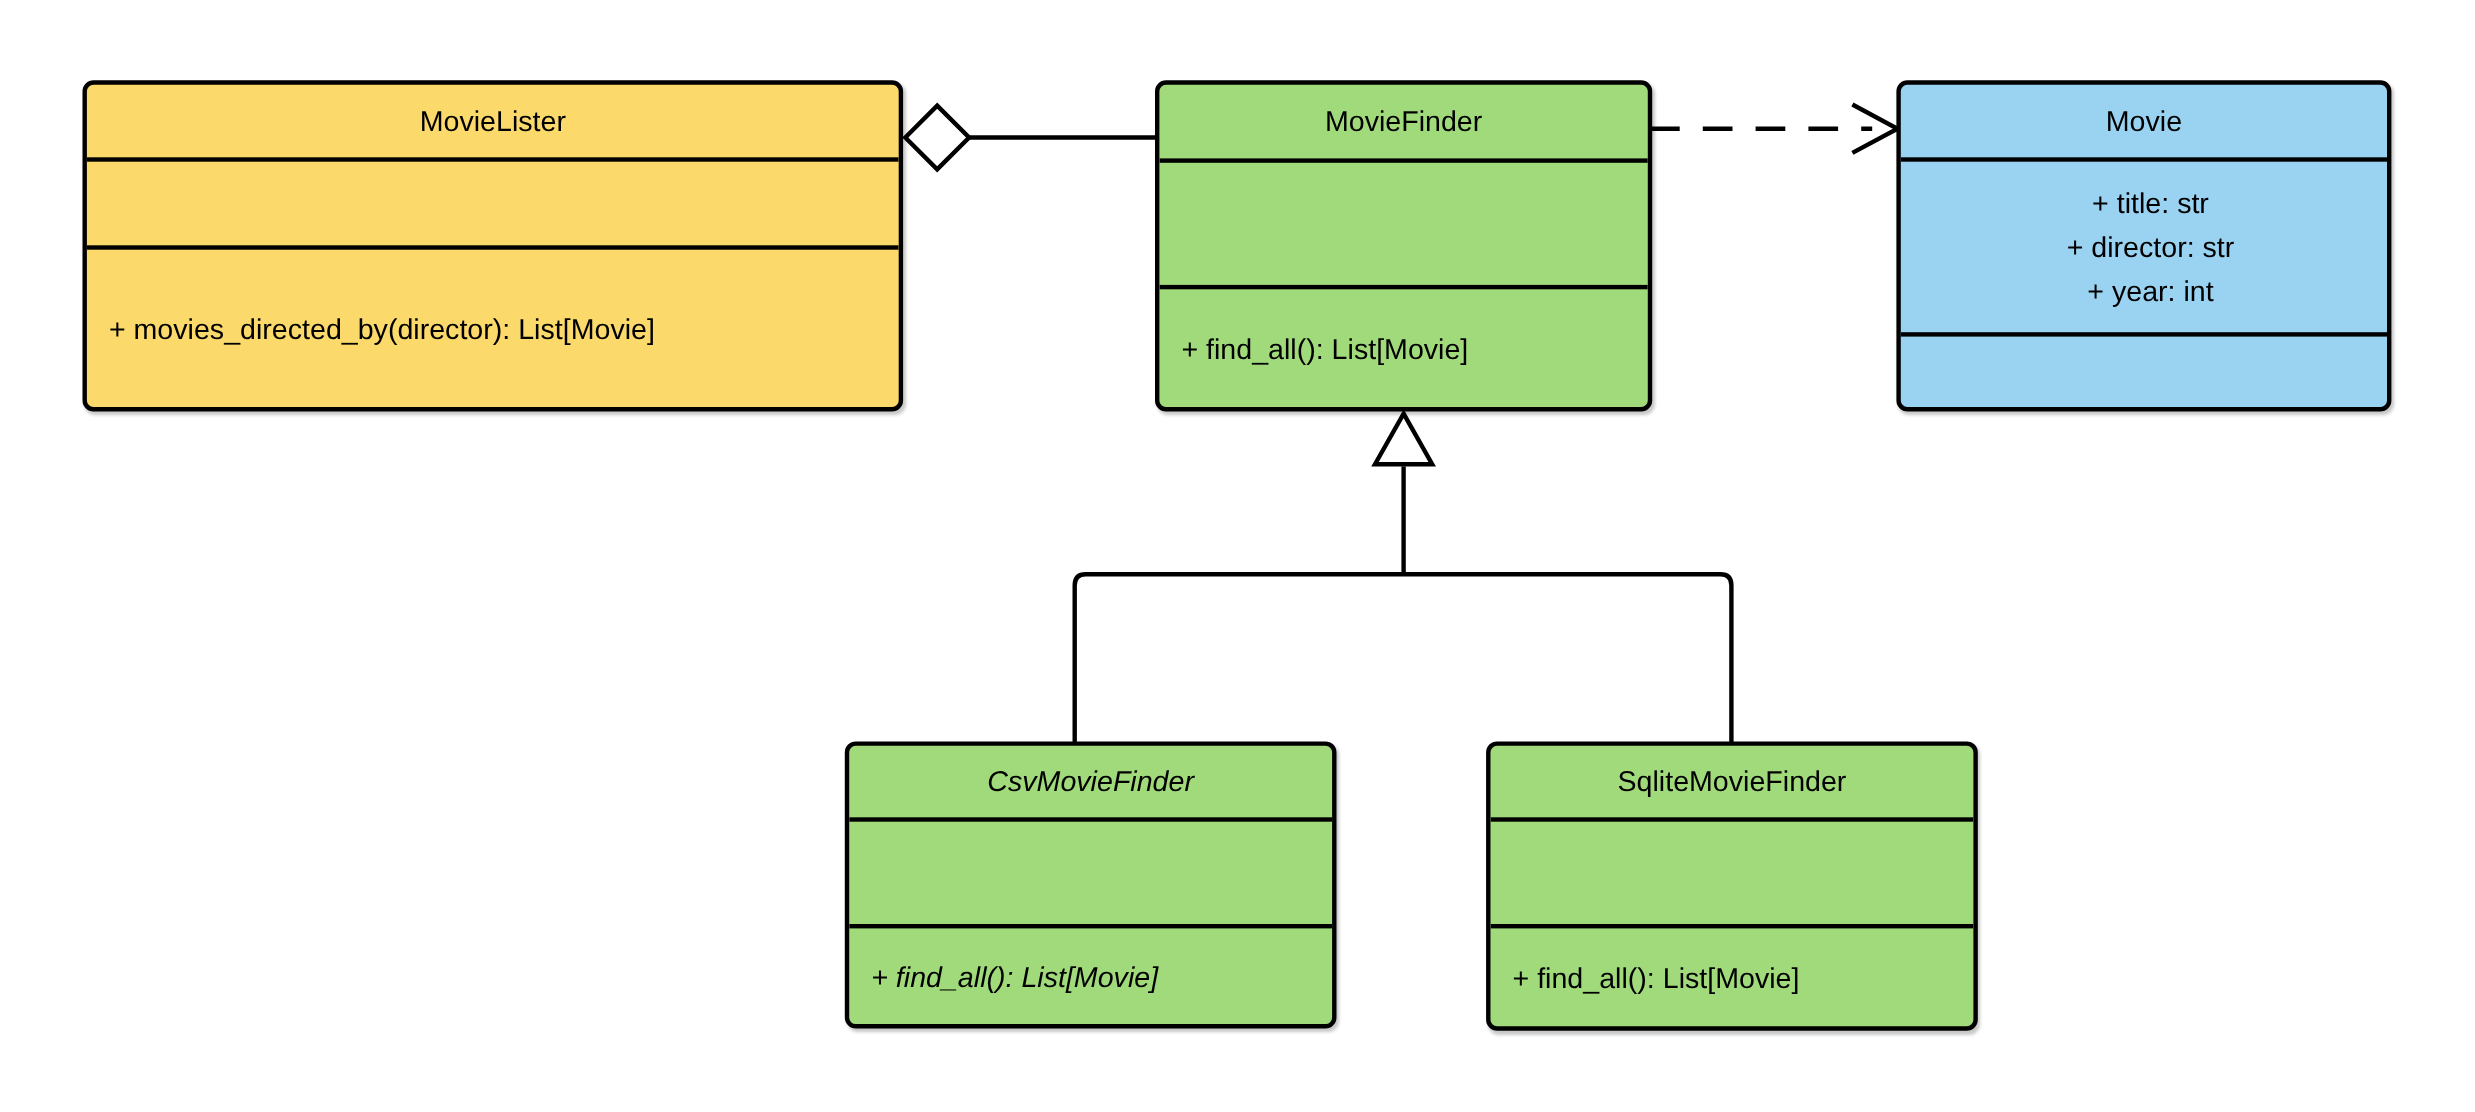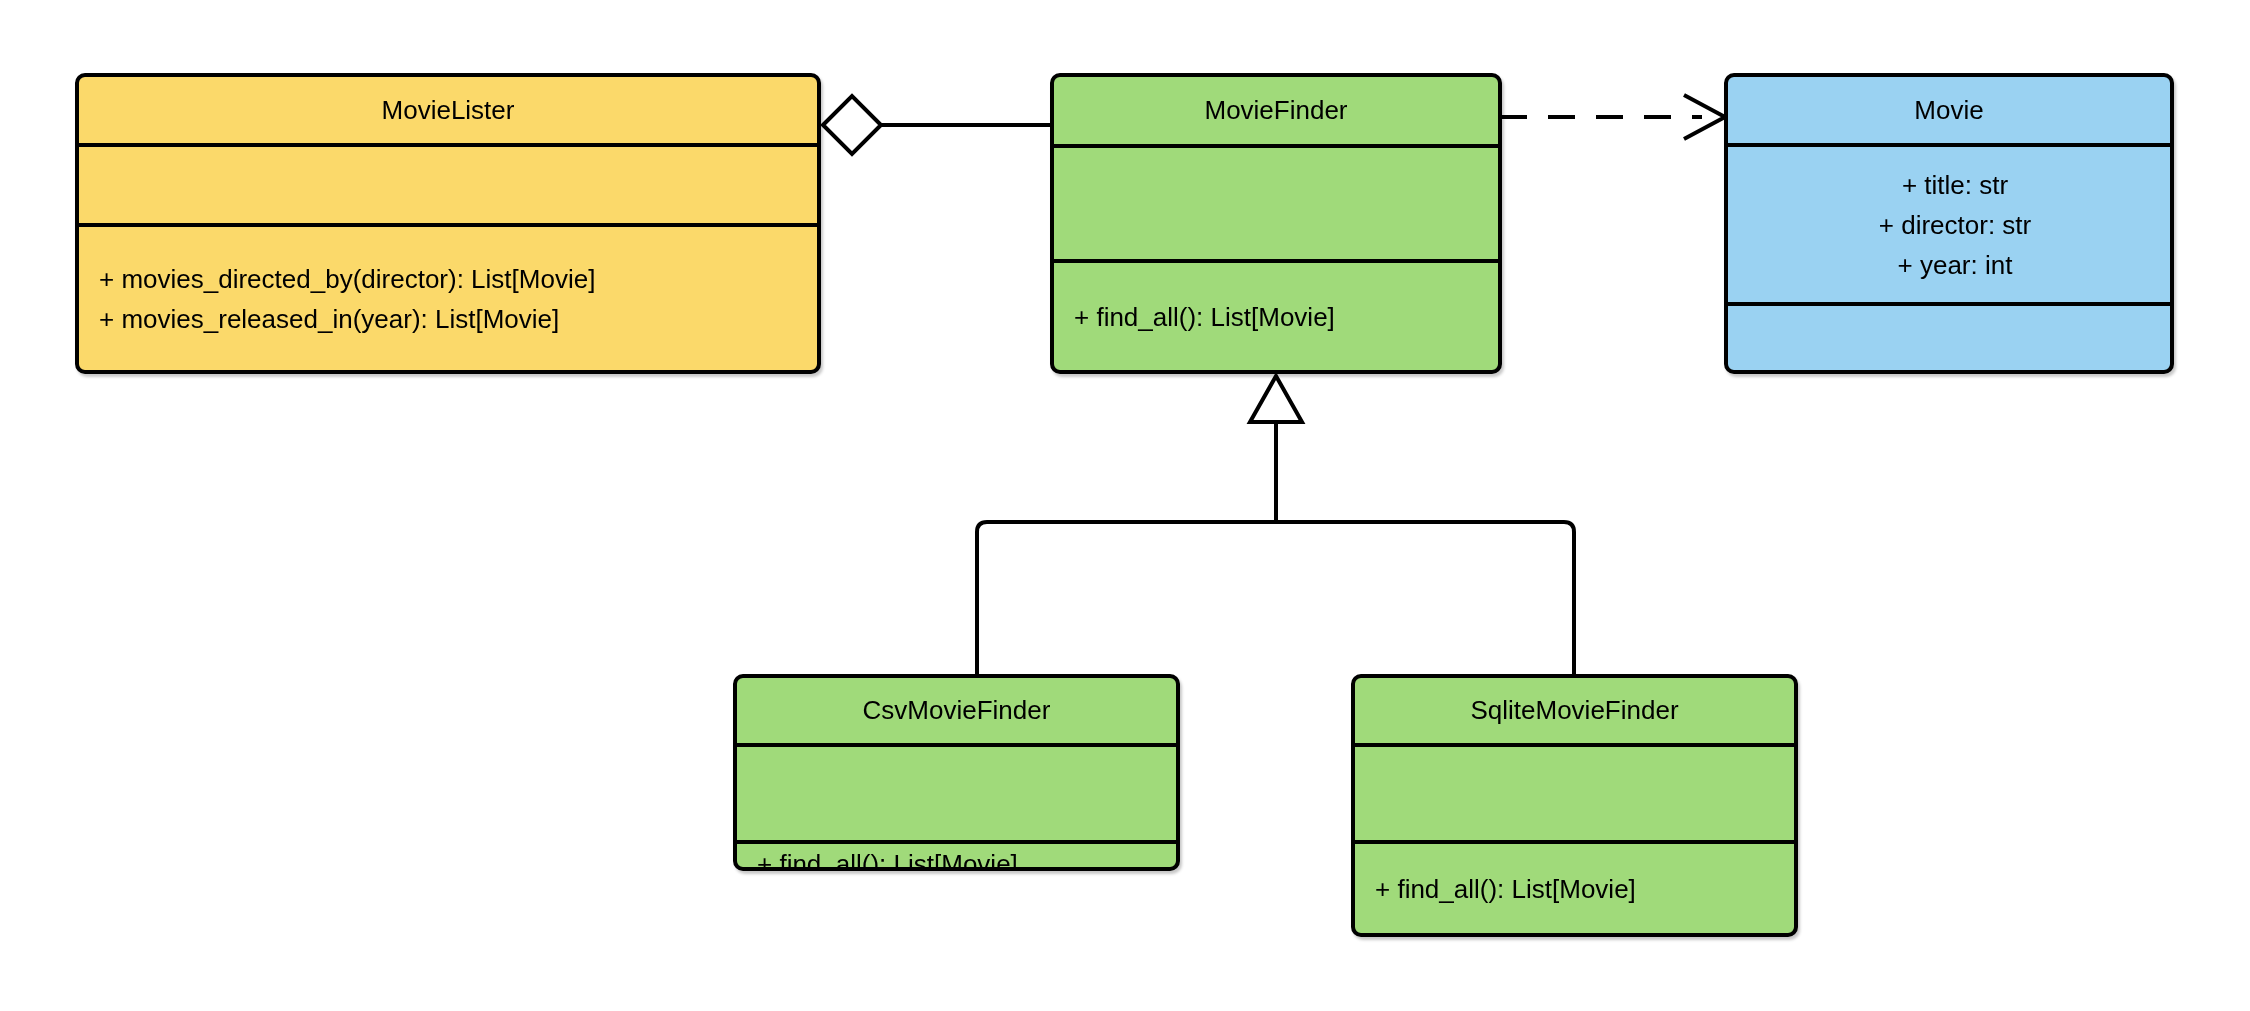--- a/index.html
+++ b/index.html
@@ -81,21 +81,20 @@
       <line x1="1276" y1="522" x2="1276" y2="424"></line>
       <polygon points="1276,376 1302,422 1250,422" fill="#fff"></polygon>
     </g>
   </svg>
 
   <div class="uml-class fill-yellow" style="left:75px; top:73px; width:746px; height:301px;">
     <div class="sec-title" style="height:66px">MovieLister</div>
     <div class="sec-members" style="height:80px"></div>
     <div class="sec-members grow">
       <div class="member">+ movies_directed_by(director): List[Movie]</div>
-      <div class="member">+ movies_released_in(year): List[Movie]</div>
     </div>
   </div>
 
   <div class="uml-class fill-green" style="left:1050px; top:73px; width:452px; height:301px;">
     <div class="sec-title" style="height:67px">MovieFinder</div>
     <div class="sec-members" style="height:115px"></div>
     <div class="sec-members grow">
       <div class="member">+ find_all(): List[Movie]</div>
     </div>
   </div>
@@ -103,21 +102,21 @@
   <div class="uml-class fill-blue" style="left:1724px; top:73px; width:450px; height:301px;text-align:center;">
     <div class="sec-title" style="height:66px">Movie</div>
     <div class="sec-members" style="height:159px">
       <div class="member">+ title: str</div>
       <div class="member">+ director: str</div>
       <div class="member">+ year: int</div>
     </div>
     <div class="sec-members grow"></div>
   </div>
 
-  <div class="uml-class fill-green" style="left:733px; top:674px; width:447px; height:197px;">
+  <div class="uml-class fill-green" style="left:768px; top:674px; width:447px; height:261px;font-style:italic;">
     <div class="sec-title" style="height:65px">CsvMovieFinder</div>
     <div class="sec-members" style="height:97px"></div>
     <div class="sec-members grow">
       <div class="member">+ find_all(): List[Movie]</div>
     </div>
   </div>
 
   <div class="uml-class fill-green" style="left:1351px; top:674px; width:447px; height:263px;">
     <div class="sec-title" style="height:65px">SqliteMovieFinder</div>
     <div class="sec-members" style="height:97px"></div>

